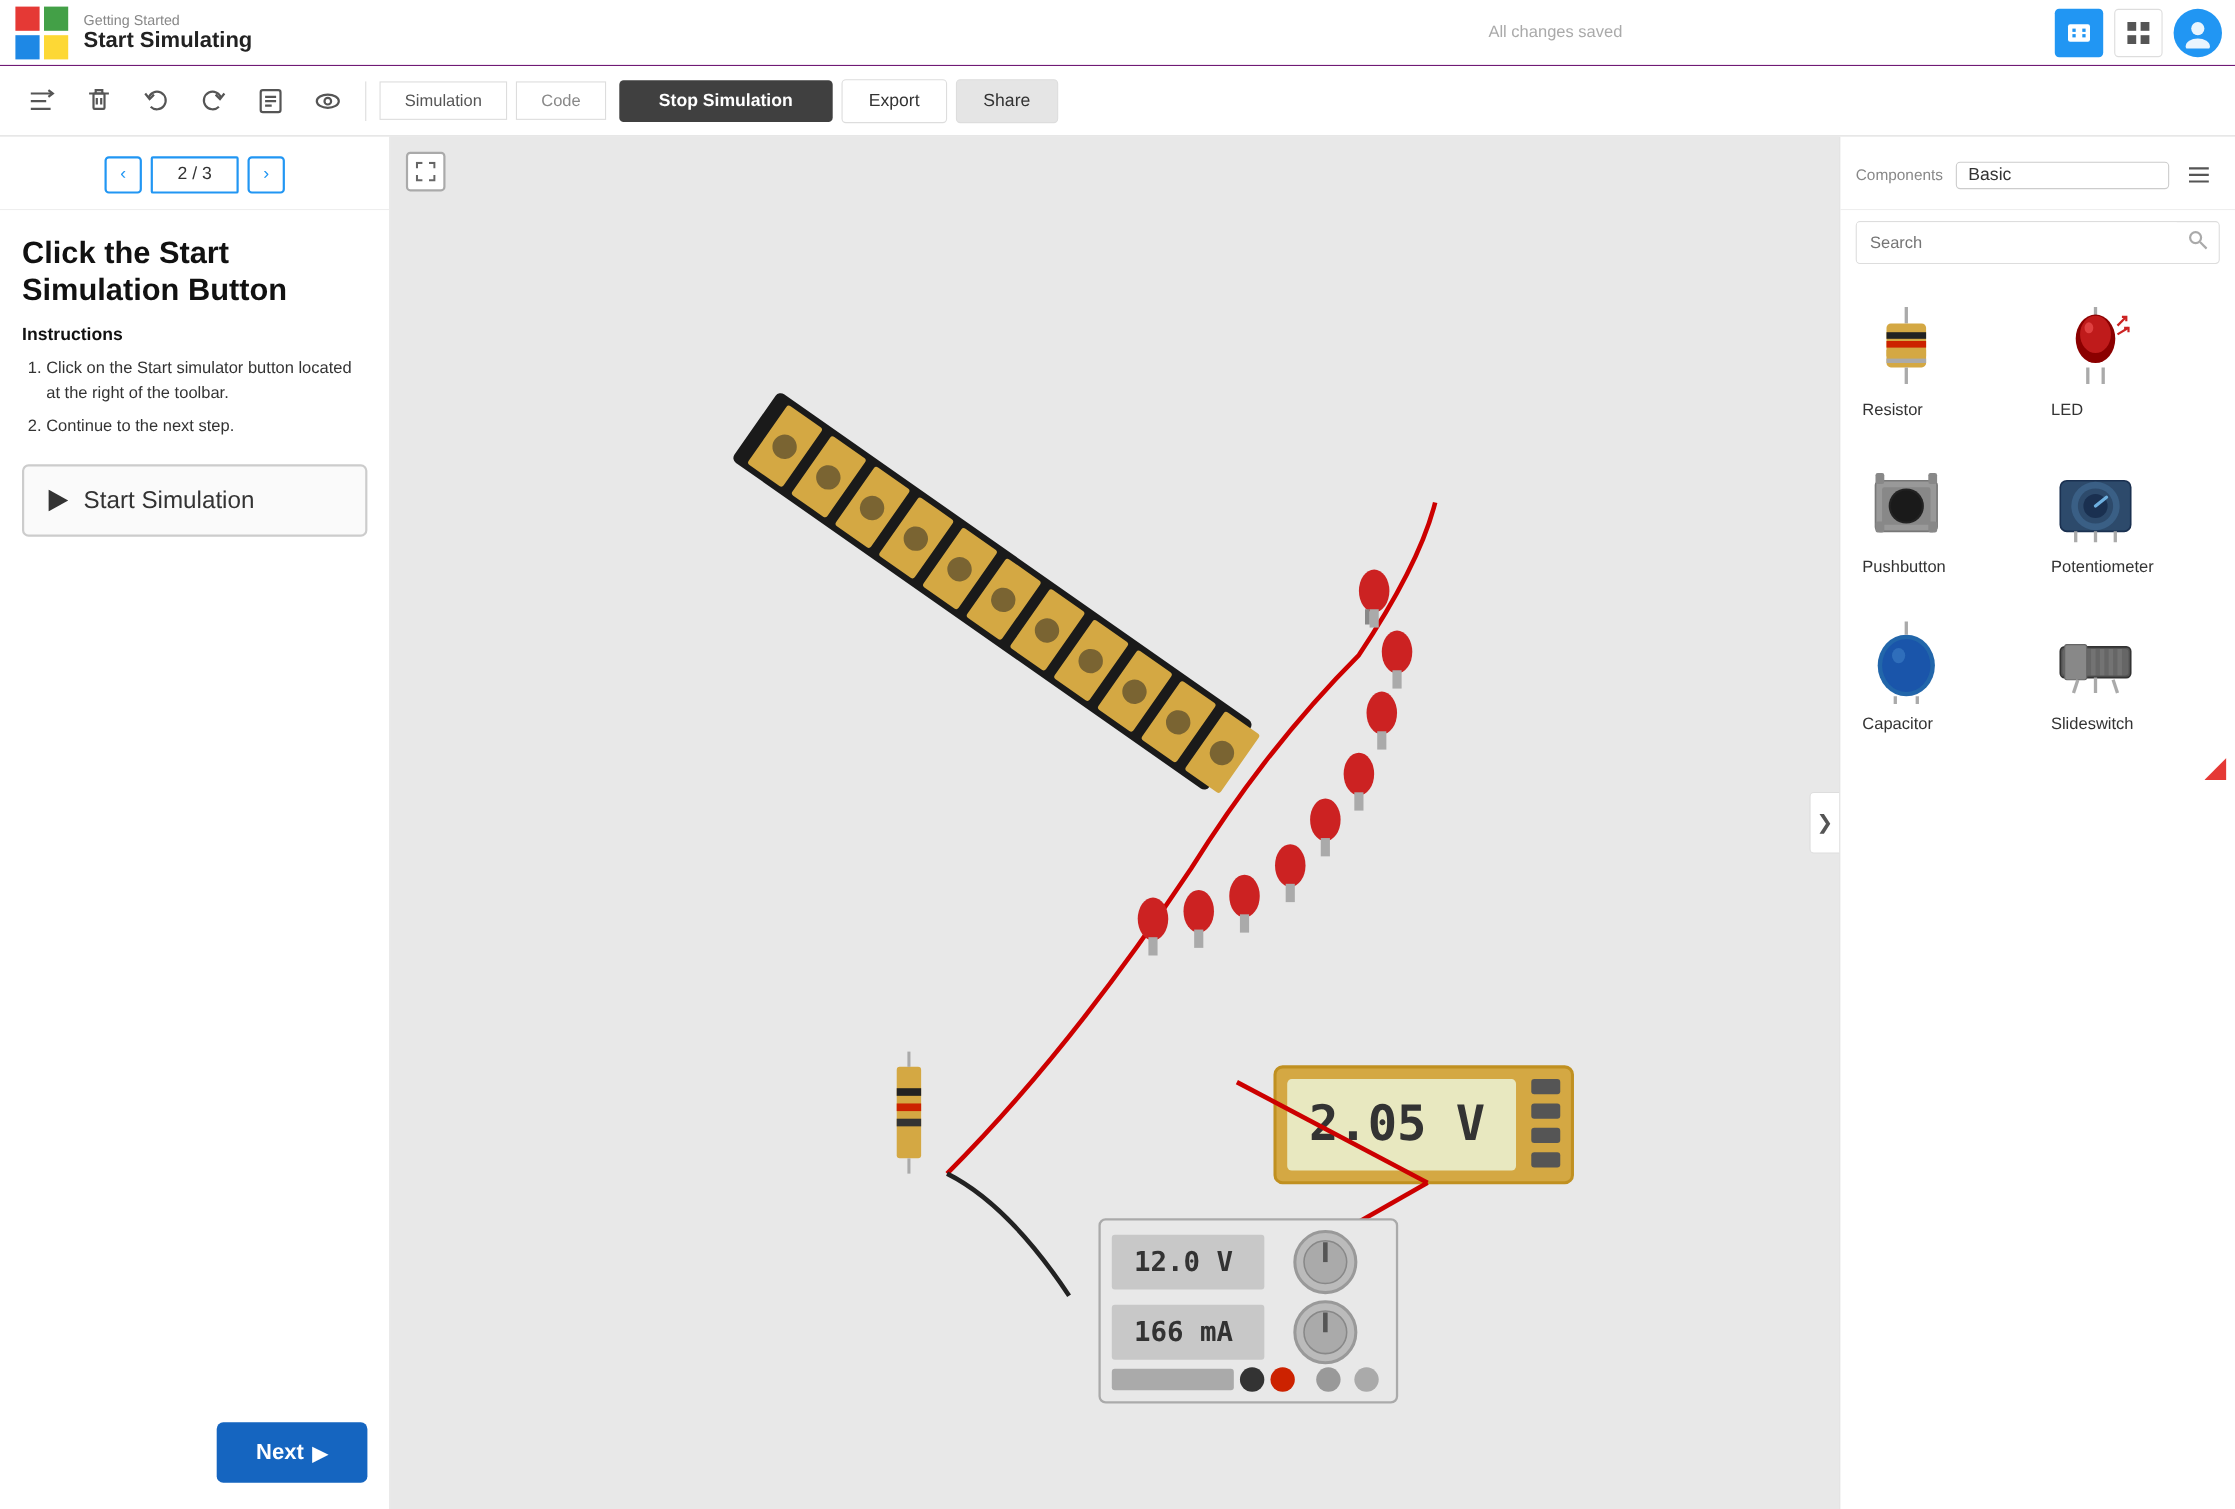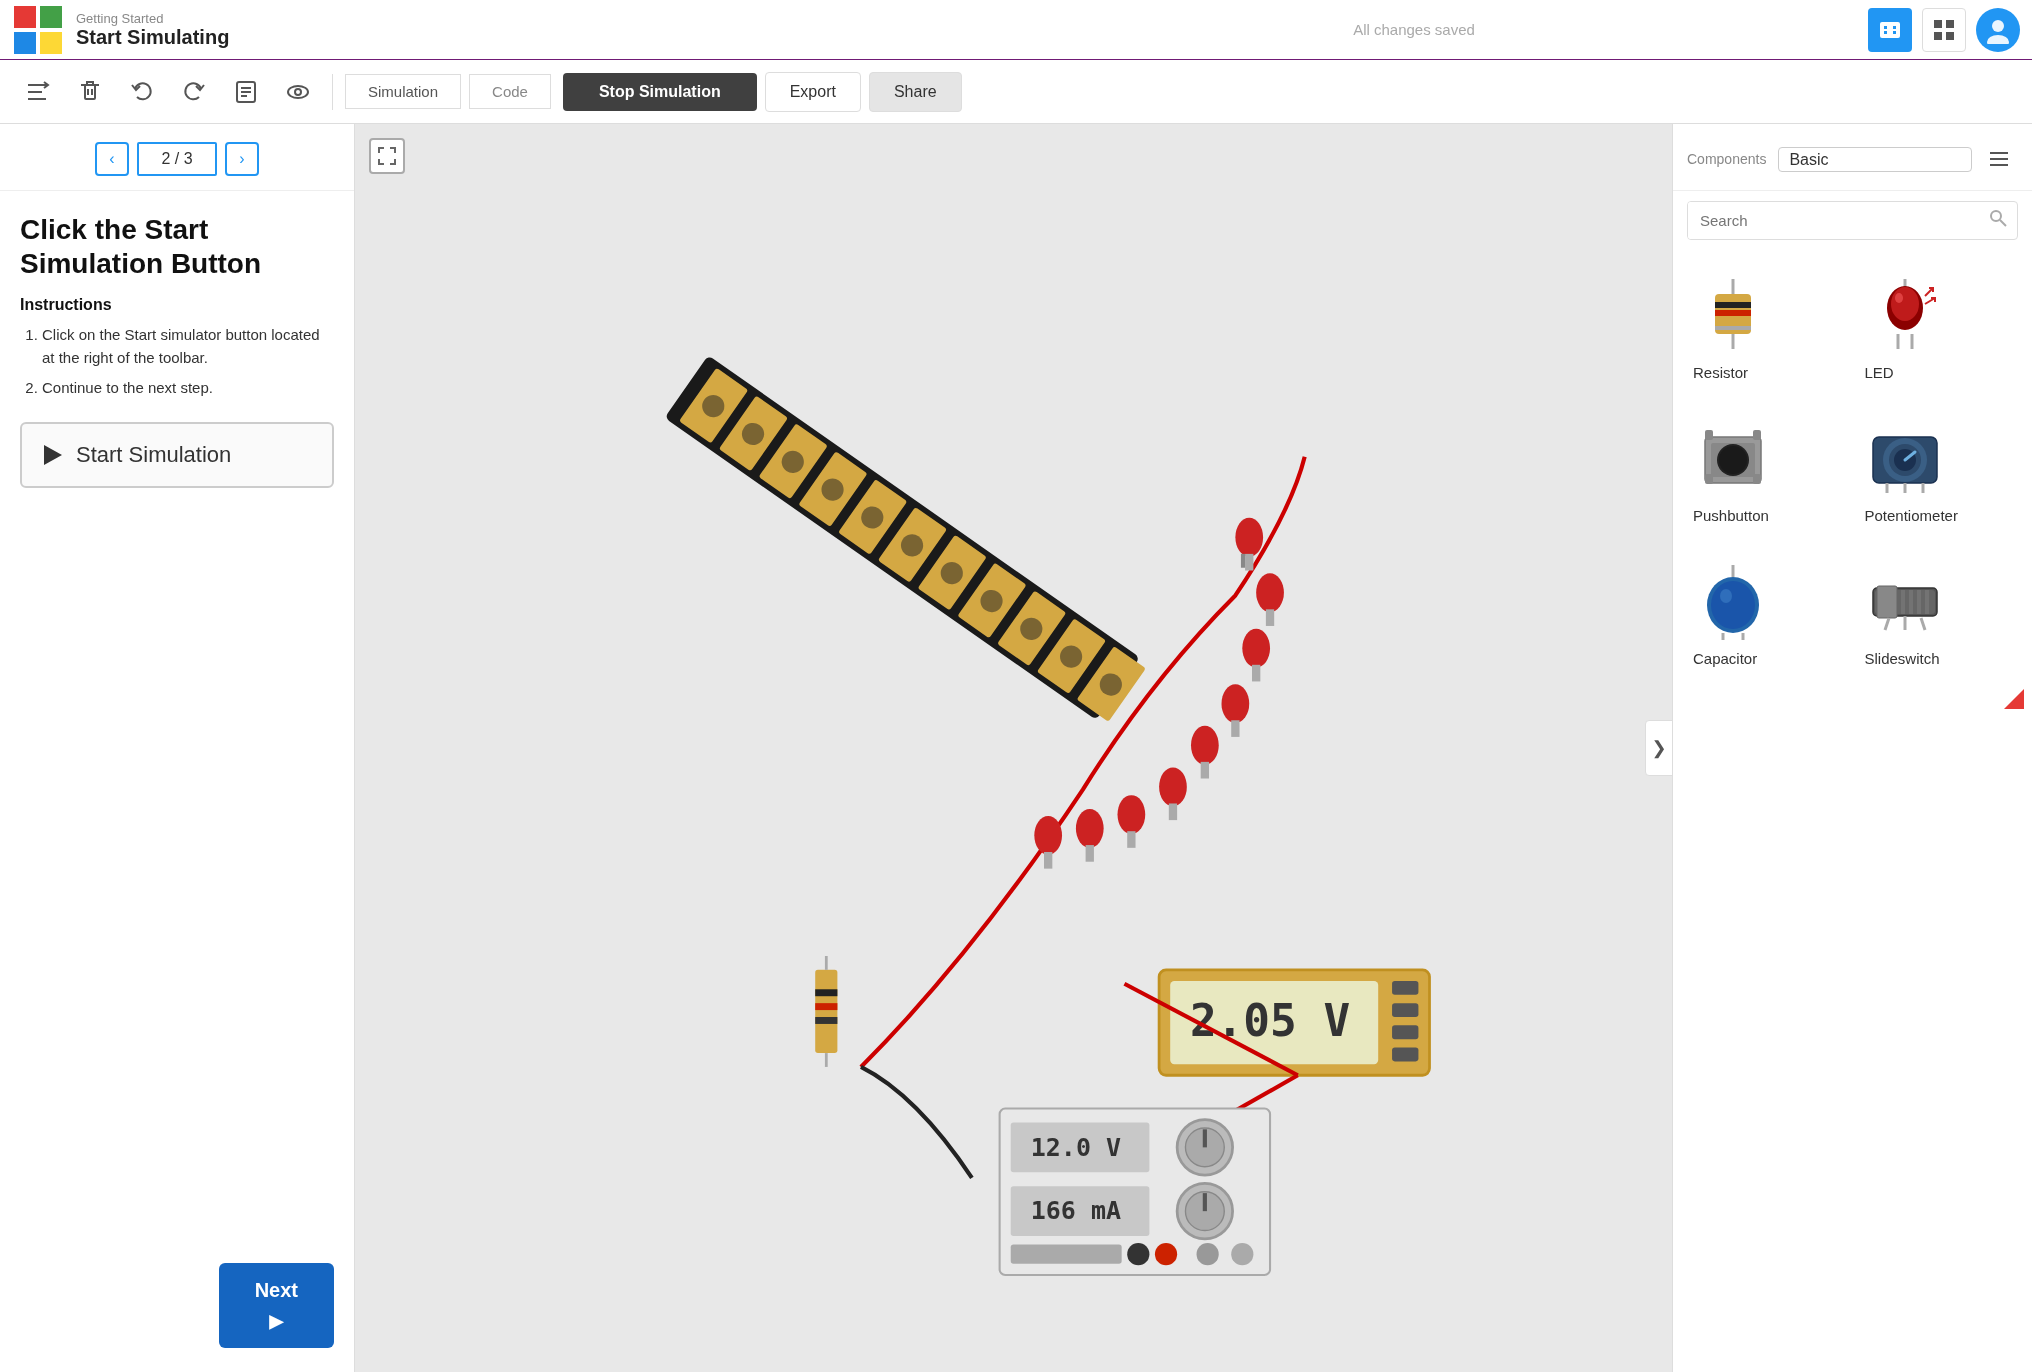--- a/index.html
+++ b/index.html
@@ -109,21 +109,21 @@
     .start-sim-box .play-icon {
       width: 22px; height: 22px; display: flex; align-items: center; justify-content: center;
     }
     .start-sim-label { font-size: 22px; font-weight: 500; color: #333; }
     .sidebar-bottom {
       padding: 16px 20px 24px; display: flex; justify-content: flex-end;
     }
     .next-btn {
       display: flex; align-items: center; gap: 8px;
       background: #1565C0; color: #fff; border: none; border-radius: 6px;
-      padding: 16px 36px; font-size: 20px; font-weight: 600; cursor: pointer; flex-direction: column;
+      padding: 16px 36px; font-size: 20px; font-weight: 600; cursor: pointer;
     }
     .next-btn .arrow { font-size: 18px; }
 
     
     .canvas-area {
       flex: 1; background: #e8e8e8; position: relative; overflow: hidden;
     }
     .canvas-fullscreen-btn {
       position: absolute; top: 14px; left: 14px; width: 36px; height: 36px;
       border: 2px solid #aaa; border-radius: 4px; background: #fff;

